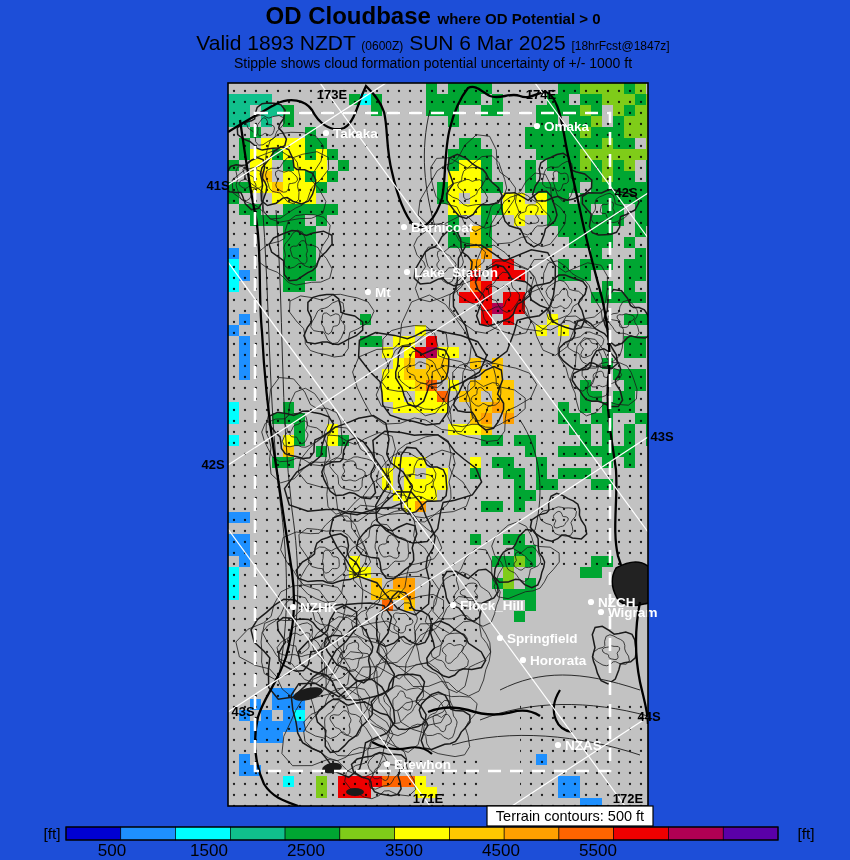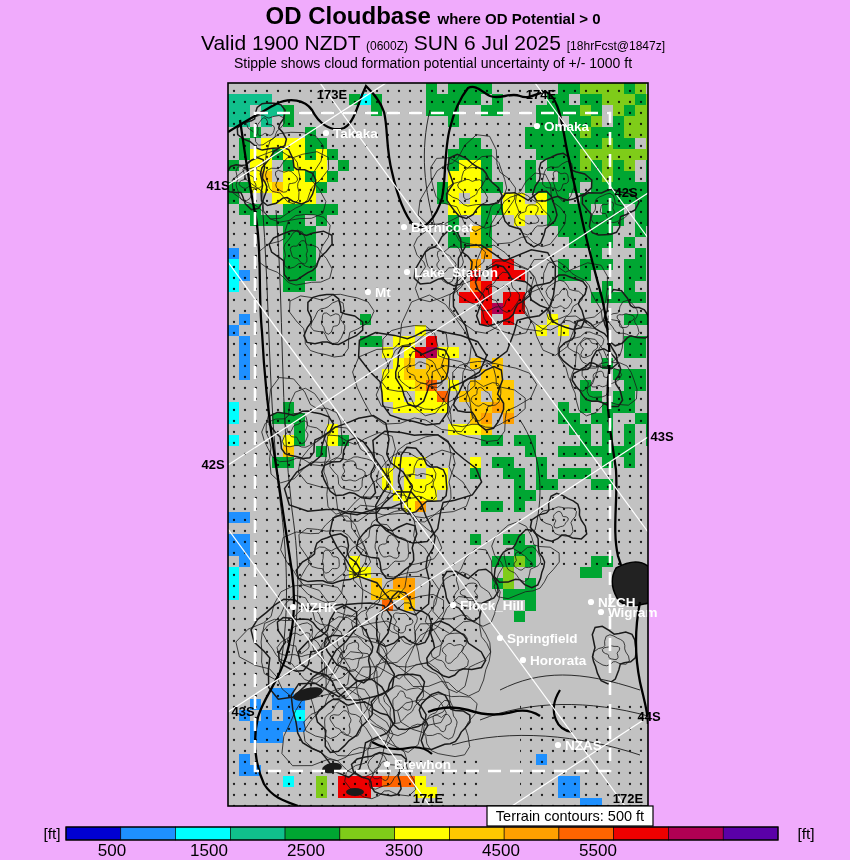--- a/index.html
+++ b/index.html
@@ -1,33 +1,33 @@
 <!DOCTYPE html>
 <html><head>
 <meta charset="utf-8">
 <style>
   html,body{margin:0;padding:0;background:#ffffff;}
-  .fig{position:relative;width:850px;height:860px;background:#f0abfc;
+  .fig{position:relative;width:850px;height:860px;background:#1d4ed8;
        font-family:"Liberation Sans", sans-serif;color:#000;overflow:hidden;}
   .titles{position:absolute;top:2px;left:0;width:866px;text-align:center;line-height:1.15;}
   .t1{font-size:24px;font-weight:bold;}
   .t1 .qual{font-size:15px;font-weight:bold;}
   .t2{font-size:21px;font-weight:normal;margin-top:1px;}
   .t2 .small{font-size:12px;}
   .t3{font-size:14px;margin-top:0px;}
   svg text{font-family:"Liberation Sans", sans-serif;}
 </style>
 </head>
 <body>
 
 <div class="fig">
 
   <div class="titles">
     <div class="t1"><span>OD Cloudbase</span> <span class="qual">where OD Potential &gt; 0</span></div>
-    <div class="t2"><span>Valid 1900 NZDT</span> <span class="small">(0600Z)</span> <span>SUN 6 Jul 2025</span> <span class="small">[18hrFcst@1847z]</span></div>
+    <div class="t2"><span>Valid 1893 NZDT</span> <span class="small">(0600Z)</span> <span>SUN 6 Mar 2025</span> <span class="small">[18hrFcst@1847z]</span></div>
     <div class="t3">Stipple shows cloud formation potential uncertainty of +/- 1000 ft</div>
   </div>
 
   <svg id="mapsvg" width="850" height="860" viewBox="0 0 850 860">
     <defs>
       <clipPath id="mapclip">
           <rect x="228" y="83" width="420" height="723"></rect>
         </clipPath>
       <pattern id="stp" width="11" height="11" patternUnits="userSpaceOnUse">
         <circle cx="3" cy="3" r="1.15" fill="#000"></circle>

